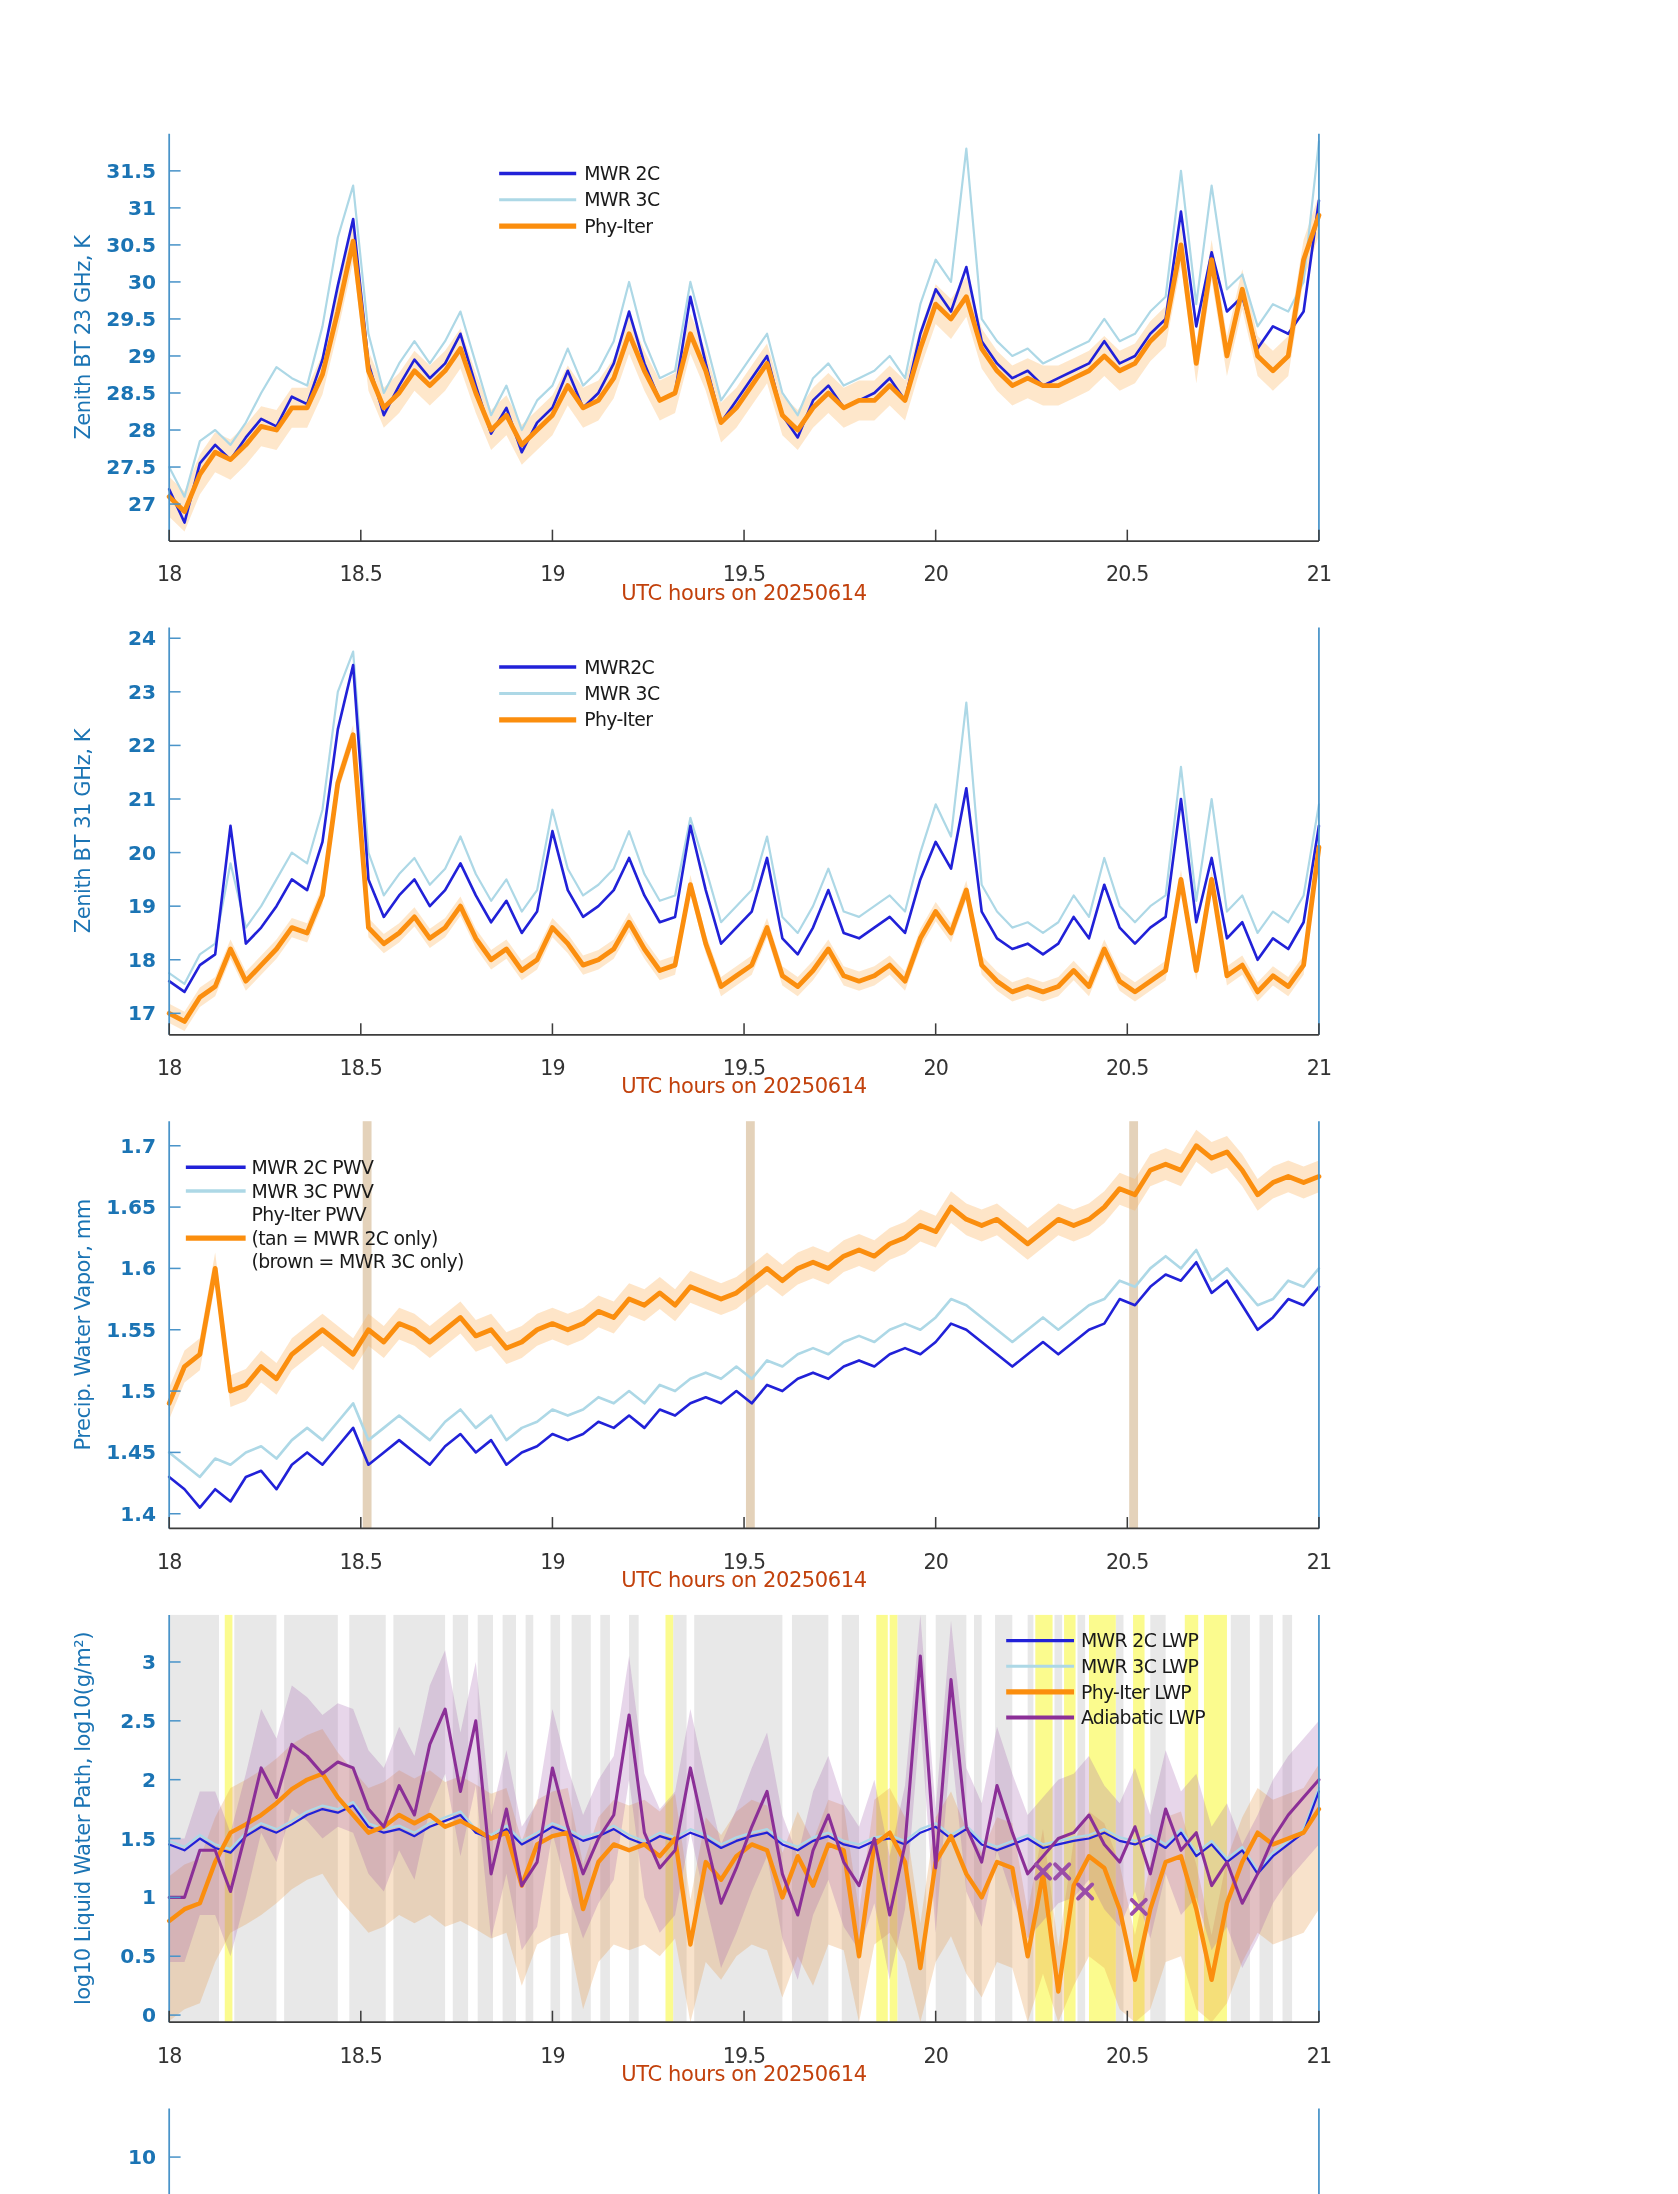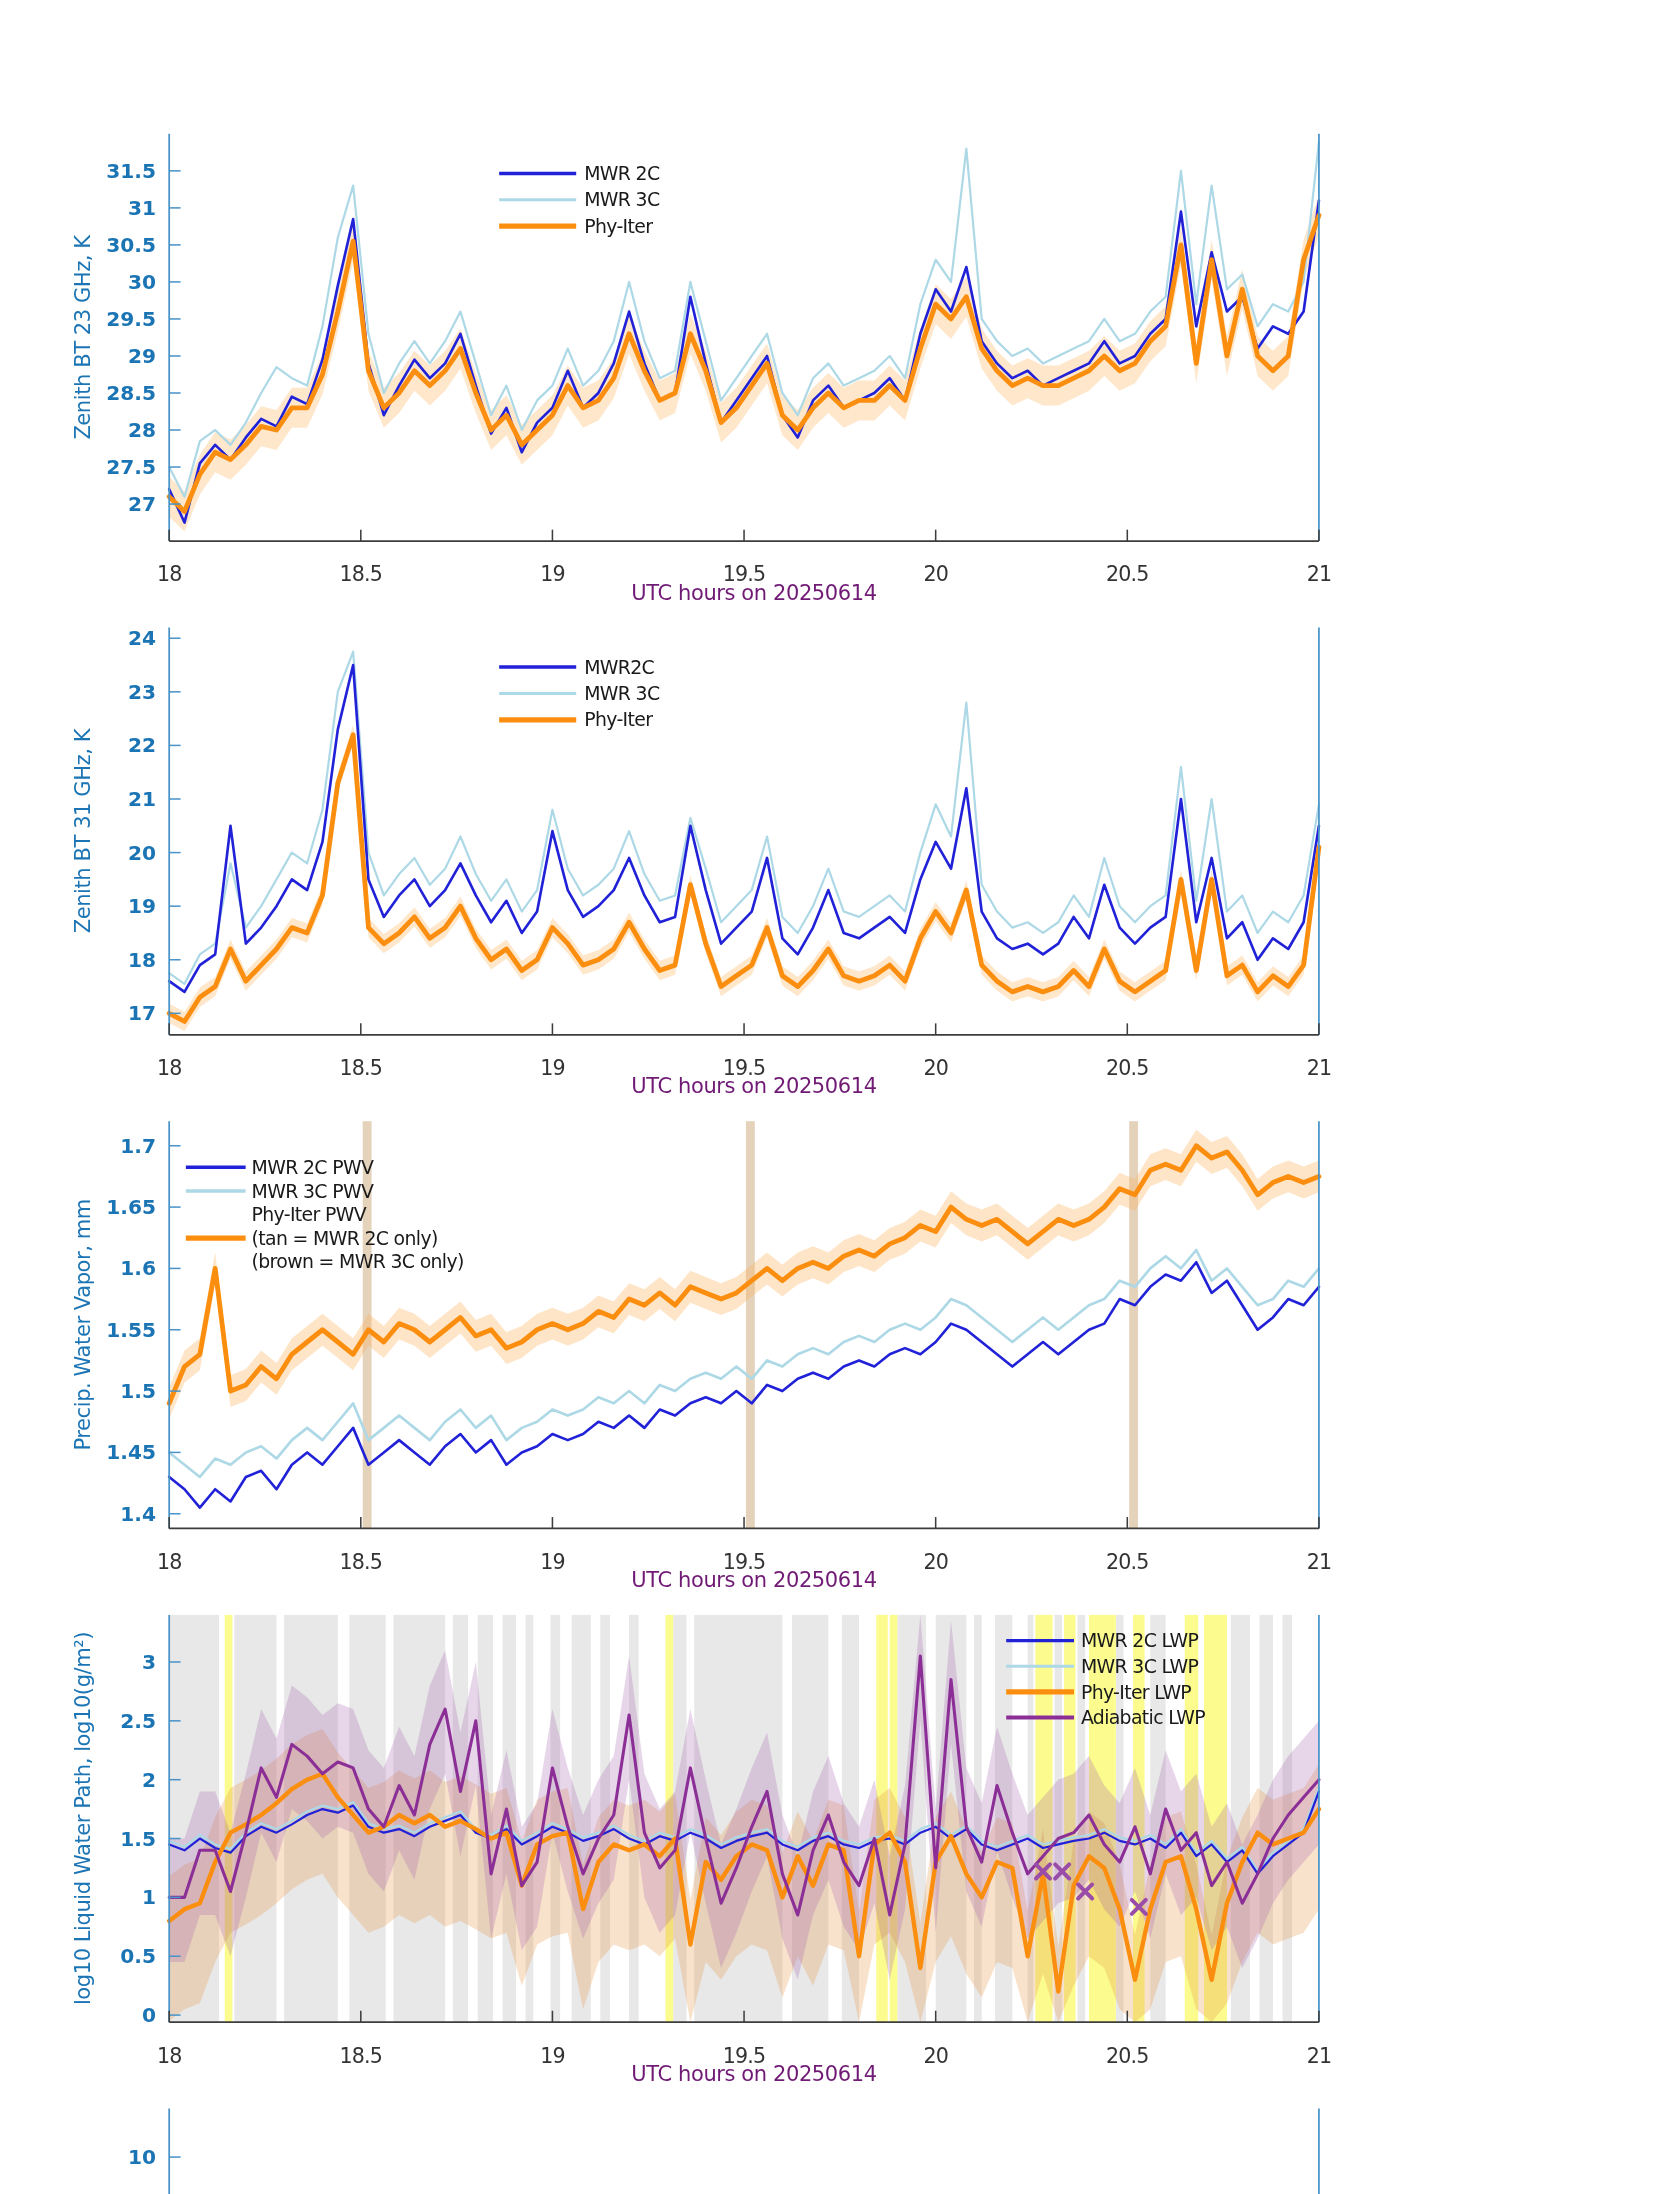--- a/index.html
+++ b/index.html
@@ -1,20 +1,20 @@
 <!DOCTYPE html>
 <html style="font-size:7px"><head>
 <meta charset="utf-8">
 <style>
   html,body{margin:0;padding:0;background:#fff;}
   #figure{position:relative;width:1679px;height:2633px;background:#ffffff;overflow:hidden;
           font-family:"DejaVu Sans",sans-serif;}
   #fig-svg{position:absolute;left:0;top:0;}
-  .xlabel{position:absolute;left:179px;width:1150px;text-align:center;
-          font-family:"DejaVu Sans",sans-serif;font-size:21px;color:#701a75;
+  .xlabel{position:absolute;left:169px;width:1150px;text-align:center;
+          font-family:"DejaVu Sans",sans-serif;font-size:21px;color:#c2410c;
           letter-spacing:-0.4px;white-space:nowrap;}
 </style>
 </head>
 <body>
 
 <div id="figure">
   <svg id="fig-svg" width="1679" height="2633" viewBox="0 0 3825 6000">
     <g>
         <path d="M385.0 1086.2 L419.9 1120.0 L454.9 1035.6 L489.8 985.0 L524.7 1001.8 L559.7 968.1 L594.6 925.9 L629.5 934.4 L664.5 883.7 L699.4 883.7 L734.3 807.8 L769.3 664.4 L804.2 504.1 L839.1 799.4 L874.1 883.7 L909.0 850.0 L943.9 799.4 L978.9 833.1 L1013.8 799.4 L1048.7 748.8 L1083.7 850.0 L1118.6 934.4 L1153.5 900.6 L1188.5 968.1 L1223.4 934.4 L1258.3 900.6 L1293.3 833.1 L1328.2 883.7 L1363.1 866.9 L1398.1 816.2 L1433.0 715.0 L1467.9 799.4 L1502.9 866.9 L1537.8 850.0 L1572.7 715.0 L1607.7 799.4 L1642.6 917.5 L1677.5 883.7 L1712.5 833.1 L1747.4 782.5 L1782.3 900.6 L1817.3 934.4 L1852.2 883.7 L1887.1 850.0 L1922.1 883.7 L1957.0 866.9 L1991.9 866.9 L2026.9 833.1 L2061.8 866.9 L2096.7 748.8 L2131.7 647.5 L2166.6 681.3 L2201.5 630.6 L2236.5 748.8 L2271.4 799.4 L2306.3 833.1 L2341.3 816.2 L2376.2 833.1 L2411.1 833.1 L2446.1 816.2 L2481.0 799.4 L2515.9 765.6 L2550.9 799.4 L2585.8 782.5 L2620.7 731.9 L2655.7 698.1 L2690.6 512.5 L2725.5 782.5 L2760.5 546.3 L2795.4 765.6 L2830.3 613.8 L2865.3 765.6 L2900.2 799.4 L2935.1 765.6 L2970.1 546.3 L3005.0 445.0 L3005.0 536.2 L2970.1 637.4 L2935.1 856.7 L2900.2 890.5 L2865.3 856.7 L2830.3 704.9 L2795.4 856.7 L2760.5 637.4 L2725.5 873.6 L2690.6 603.6 L2655.7 789.2 L2620.7 823.0 L2585.8 873.6 L2550.9 890.5 L2515.9 856.7 L2481.0 890.5 L2446.1 907.4 L2411.1 924.2 L2376.2 924.2 L2341.3 907.4 L2306.3 924.2 L2271.4 890.5 L2236.5 839.9 L2201.5 721.8 L2166.6 772.4 L2131.7 738.6 L2096.7 839.9 L2061.8 958.0 L2026.9 924.2 L1991.9 958.0 L1957.0 958.0 L1922.1 974.8 L1887.1 941.1 L1852.2 974.8 L1817.3 1025.5 L1782.3 991.7 L1747.4 873.6 L1712.5 924.2 L1677.5 974.8 L1642.6 1008.6 L1607.7 890.5 L1572.7 806.1 L1537.8 941.1 L1502.9 958.0 L1467.9 890.5 L1433.0 806.1 L1398.1 907.4 L1363.1 958.0 L1328.2 974.8 L1293.3 924.2 L1258.3 991.7 L1223.4 1025.5 L1188.5 1059.2 L1153.5 991.7 L1118.6 1025.5 L1083.7 941.1 L1048.7 839.9 L1013.8 890.5 L978.9 924.2 L943.9 890.5 L909.0 941.1 L874.1 974.8 L839.1 890.5 L804.2 595.2 L769.3 755.5 L734.3 898.9 L699.4 974.8 L664.5 974.8 L629.5 1025.5 L594.6 1017.0 L559.7 1059.2 L524.7 1093.0 L489.8 1076.1 L454.9 1126.7 L419.9 1211.1 L385.0 1177.3 Z" fill="rgba(251,181,96,0.33)" stroke="none"></path>
         <polyline points="385.0,1064.3 419.9,1131.8 454.9,1005.2 489.8,979.9 524.7,1013.7 559.7,963.0 594.6,895.5 629.5,836.5 664.5,861.8 699.4,878.7 734.3,743.7 769.3,541.2 804.2,423.1 839.1,760.6 874.1,895.5 909.0,828.1 943.9,777.4 978.9,828.1 1013.8,777.4 1048.7,709.9 1083.7,828.1 1118.6,946.2 1153.5,878.7 1188.5,979.9 1223.4,912.4 1258.3,878.7 1293.3,794.3 1328.2,878.7 1363.1,844.9 1398.1,777.4 1433.0,642.5 1467.9,777.4 1502.9,861.8 1537.8,844.9 1572.7,642.5 1607.7,777.4 1642.6,912.4 1677.5,861.8 1712.5,811.2 1747.4,760.6 1782.3,895.5 1817.3,946.2 1852.2,861.8 1887.1,828.1 1922.1,878.7 1957.0,861.8 1991.9,844.9 2026.9,811.2 2061.8,861.8 2096.7,693.1 2131.7,591.8 2166.6,642.5 2201.5,338.7 2236.5,726.8 2271.4,777.4 2306.3,811.2 2341.3,794.3 2376.2,828.1 2411.1,811.2 2446.1,794.3 2481.0,777.4 2515.9,726.8 2550.9,777.4 2585.8,760.6 2620.7,709.9 2655.7,676.2 2690.6,389.4 2725.5,693.1 2760.5,423.1 2795.4,659.3 2830.3,625.6 2865.3,743.7 2900.2,693.1 2935.1,709.9 2970.1,642.5 3005.0,321.9" fill="none" stroke="#add8e6" stroke-width="5" stroke-linejoin="round" stroke-linecap="round"></polyline>

